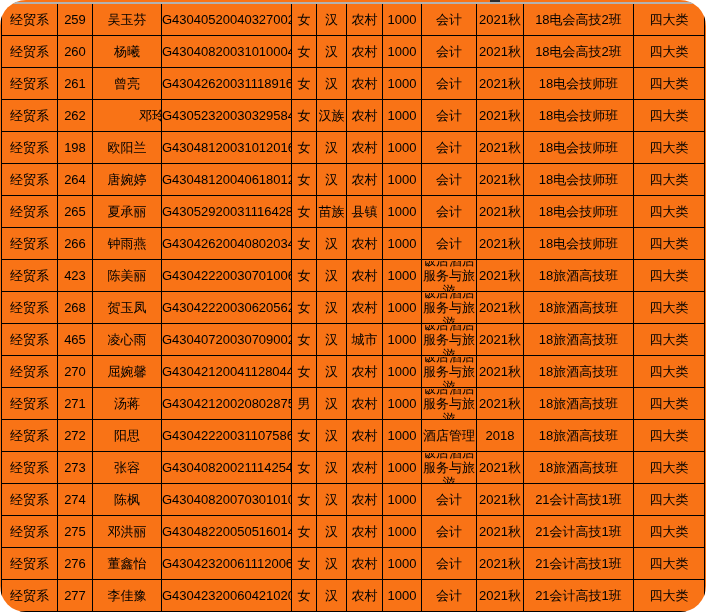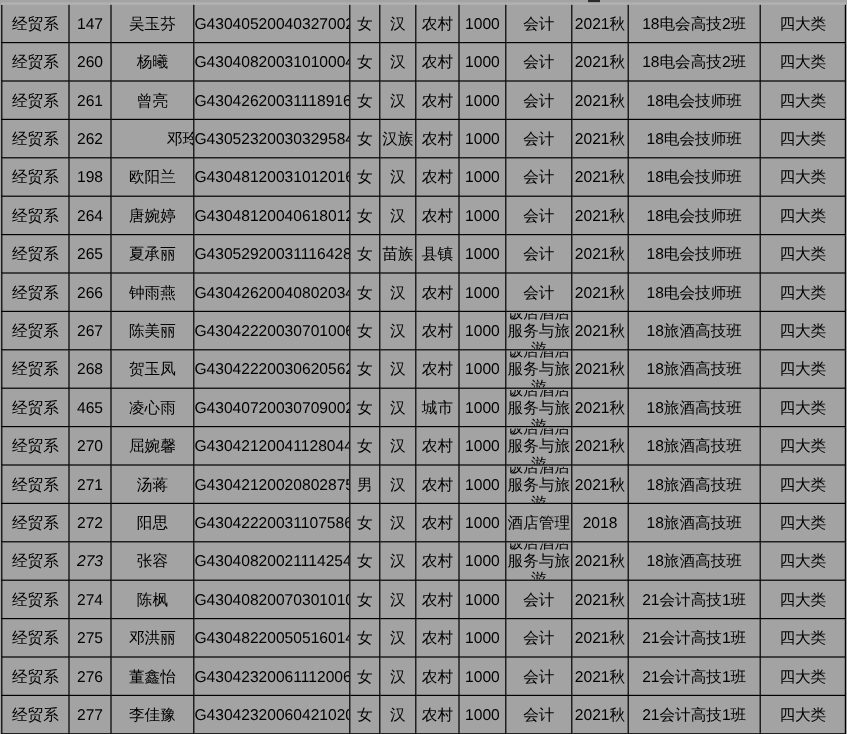--- a/index.html
+++ b/index.html
@@ -52,21 +52,21 @@
   .artifact{
     position:absolute;
     left:490px;top:0;
     width:10px;height:2px;
     background:#2b2b2b;
   }
 </style>
 </head>
 <body>
 
-<div class="sheet" style="background: #a3a3a3;">
+<div class="sheet" style="background: #f97316; border-radius: 26px;">
 
   <div class="artifact" style="background: rgb(43, 43, 43);"></div>
 
   <table class="grid">
     <colgroup>
       <col style="width:56px">
         <col style="width:35px">
         <col style="width:69px">
       <col style="width:130px">
         <col style="width:25px">
@@ -74,21 +74,21 @@
       <col style="width:36px">
         <col style="width:39px">
         <col style="width:55px">
       <col style="width:47px">
         <col style="width:110px">
         <col style="width:71px">
     </colgroup>
     <tbody>
         <tr>
           <td class="c-dept" style="border-color: rgb(178, 178, 178) rgb(0, 0, 0) rgb(0, 0, 0); border-top-width: 2px; border-top-style: solid;">经贸系</td>
-          <td class="c-seq" style="border-color: rgb(178, 178, 178) rgb(0, 0, 0) rgb(0, 0, 0); border-top-width: 2px; border-top-style: solid;">147</td>
+          <td class="c-seq" style="border-color: rgb(178, 178, 178) rgb(0, 0, 0) rgb(0, 0, 0); border-top-width: 2px; border-top-style: solid;">259</td>
           <td class="c-name" style="border-color: rgb(178, 178, 178) rgb(0, 0, 0) rgb(0, 0, 0); border-top-width: 2px; border-top-style: solid;">吴玉芬</td>
           <td class="c-id" style="border-color: rgb(178, 178, 178) rgb(0, 0, 0) rgb(0, 0, 0); border-top-width: 2px; border-top-style: solid;">G430405200403270022</td>
           <td class="c-gender" style="border-color: rgb(178, 178, 178) rgb(0, 0, 0) rgb(0, 0, 0); border-top-width: 2px; border-top-style: solid;">女</td>
           <td class="c-ethnicity" style="border-color: rgb(178, 178, 178) rgb(0, 0, 0) rgb(0, 0, 0); border-top-width: 2px; border-top-style: solid;">汉</td>
           <td class="c-residence" style="border-color: rgb(178, 178, 178) rgb(0, 0, 0) rgb(0, 0, 0); border-top-width: 2px; border-top-style: solid;">农村</td>
           <td class="c-amount" style="border-color: rgb(178, 178, 178) rgb(0, 0, 0) rgb(0, 0, 0); border-top-width: 2px; border-top-style: solid;">1000</td>
           <td class="c-major" style="border-color: rgb(178, 178, 178) rgb(0, 0, 0) rgb(0, 0, 0); border-top-width: 2px; border-top-style: solid;">会计</td>
           <td class="c-term" style="border-color: rgb(178, 178, 178) rgb(0, 0, 0) rgb(0, 0, 0); border-top-width: 2px; border-top-style: solid;">2021秋</td>
           <td class="c-class" style="border-color: rgb(178, 178, 178) rgb(0, 0, 0) rgb(0, 0, 0); border-top-width: 2px; border-top-style: solid;">18电会高技2班</td>
           <td class="c-category" style="border-color: rgb(178, 178, 178) rgb(0, 0, 0) rgb(0, 0, 0); border-top-width: 2px; border-top-style: solid;">四大类</td>
@@ -186,21 +186,21 @@
           <td class="c-ethnicity" style="border-color: rgb(0, 0, 0);">汉</td>
           <td class="c-residence" style="border-color: rgb(0, 0, 0);">农村</td>
           <td class="c-amount" style="border-color: rgb(0, 0, 0);">1000</td>
           <td class="c-major" style="border-color: rgb(0, 0, 0);">会计</td>
           <td class="c-term" style="border-color: rgb(0, 0, 0);">2021秋</td>
           <td class="c-class" style="border-color: rgb(0, 0, 0);">18电会技师班</td>
           <td class="c-category" style="border-color: rgb(0, 0, 0);">四大类</td>
         </tr>
         <tr>
           <td class="c-dept" style="border-color: rgb(0, 0, 0);">经贸系</td>
-          <td class="c-seq" style="border-color: rgb(0, 0, 0);">267</td>
+          <td class="c-seq" style="border-color: rgb(0, 0, 0);">423</td>
           <td class="c-name" style="border-color: rgb(0, 0, 0);">陈美丽</td>
           <td class="c-id" style="border-color: rgb(0, 0, 0);">G430422200307010067</td>
           <td class="c-gender" style="border-color: rgb(0, 0, 0);">女</td>
           <td class="c-ethnicity" style="border-color: rgb(0, 0, 0);">汉</td>
           <td class="c-residence" style="border-color: rgb(0, 0, 0);">农村</td>
           <td class="c-amount" style="border-color: rgb(0, 0, 0);">1000</td>
           <td class="c-major" style="border-color: rgb(0, 0, 0);">
             <div class="clipbox">
               <div class="wraptext">饭店酒店服务与旅游</div>
             </div>
@@ -290,21 +290,21 @@
           <td class="c-ethnicity" style="border-color: rgb(0, 0, 0);">汉</td>
           <td class="c-residence" style="border-color: rgb(0, 0, 0);">农村</td>
           <td class="c-amount" style="border-color: rgb(0, 0, 0);">1000</td>
           <td class="c-major" style="border-color: rgb(0, 0, 0); margin-left: 34px;">酒店管理</td>
           <td class="c-term" style="border-color: rgb(0, 0, 0);">2018</td>
           <td class="c-class" style="border-color: rgb(0, 0, 0);">18旅酒高技班</td>
           <td class="c-category" style="border-color: rgb(0, 0, 0);">四大类</td>
         </tr>
         <tr>
           <td class="c-dept" style="border-color: rgb(0, 0, 0);">经贸系</td>
-          <td class="c-seq" style="border-color: rgb(0, 0, 0); font-style: italic;">273</td>
+          <td class="c-seq" style="border-color: rgb(0, 0, 0);">273</td>
           <td class="c-name" style="border-color: rgb(0, 0, 0);">张容</td>
           <td class="c-id" style="border-color: rgb(0, 0, 0);">G430408200211142543</td>
           <td class="c-gender" style="border-color: rgb(0, 0, 0);">女</td>
           <td class="c-ethnicity" style="border-color: rgb(0, 0, 0);">汉</td>
           <td class="c-residence" style="border-color: rgb(0, 0, 0);">农村</td>
           <td class="c-amount" style="border-color: rgb(0, 0, 0);">1000</td>
           <td class="c-major" style="border-color: rgb(0, 0, 0);">
             <div class="clipbox">
               <div class="wraptext">饭店酒店服务与旅游</div>
             </div>

